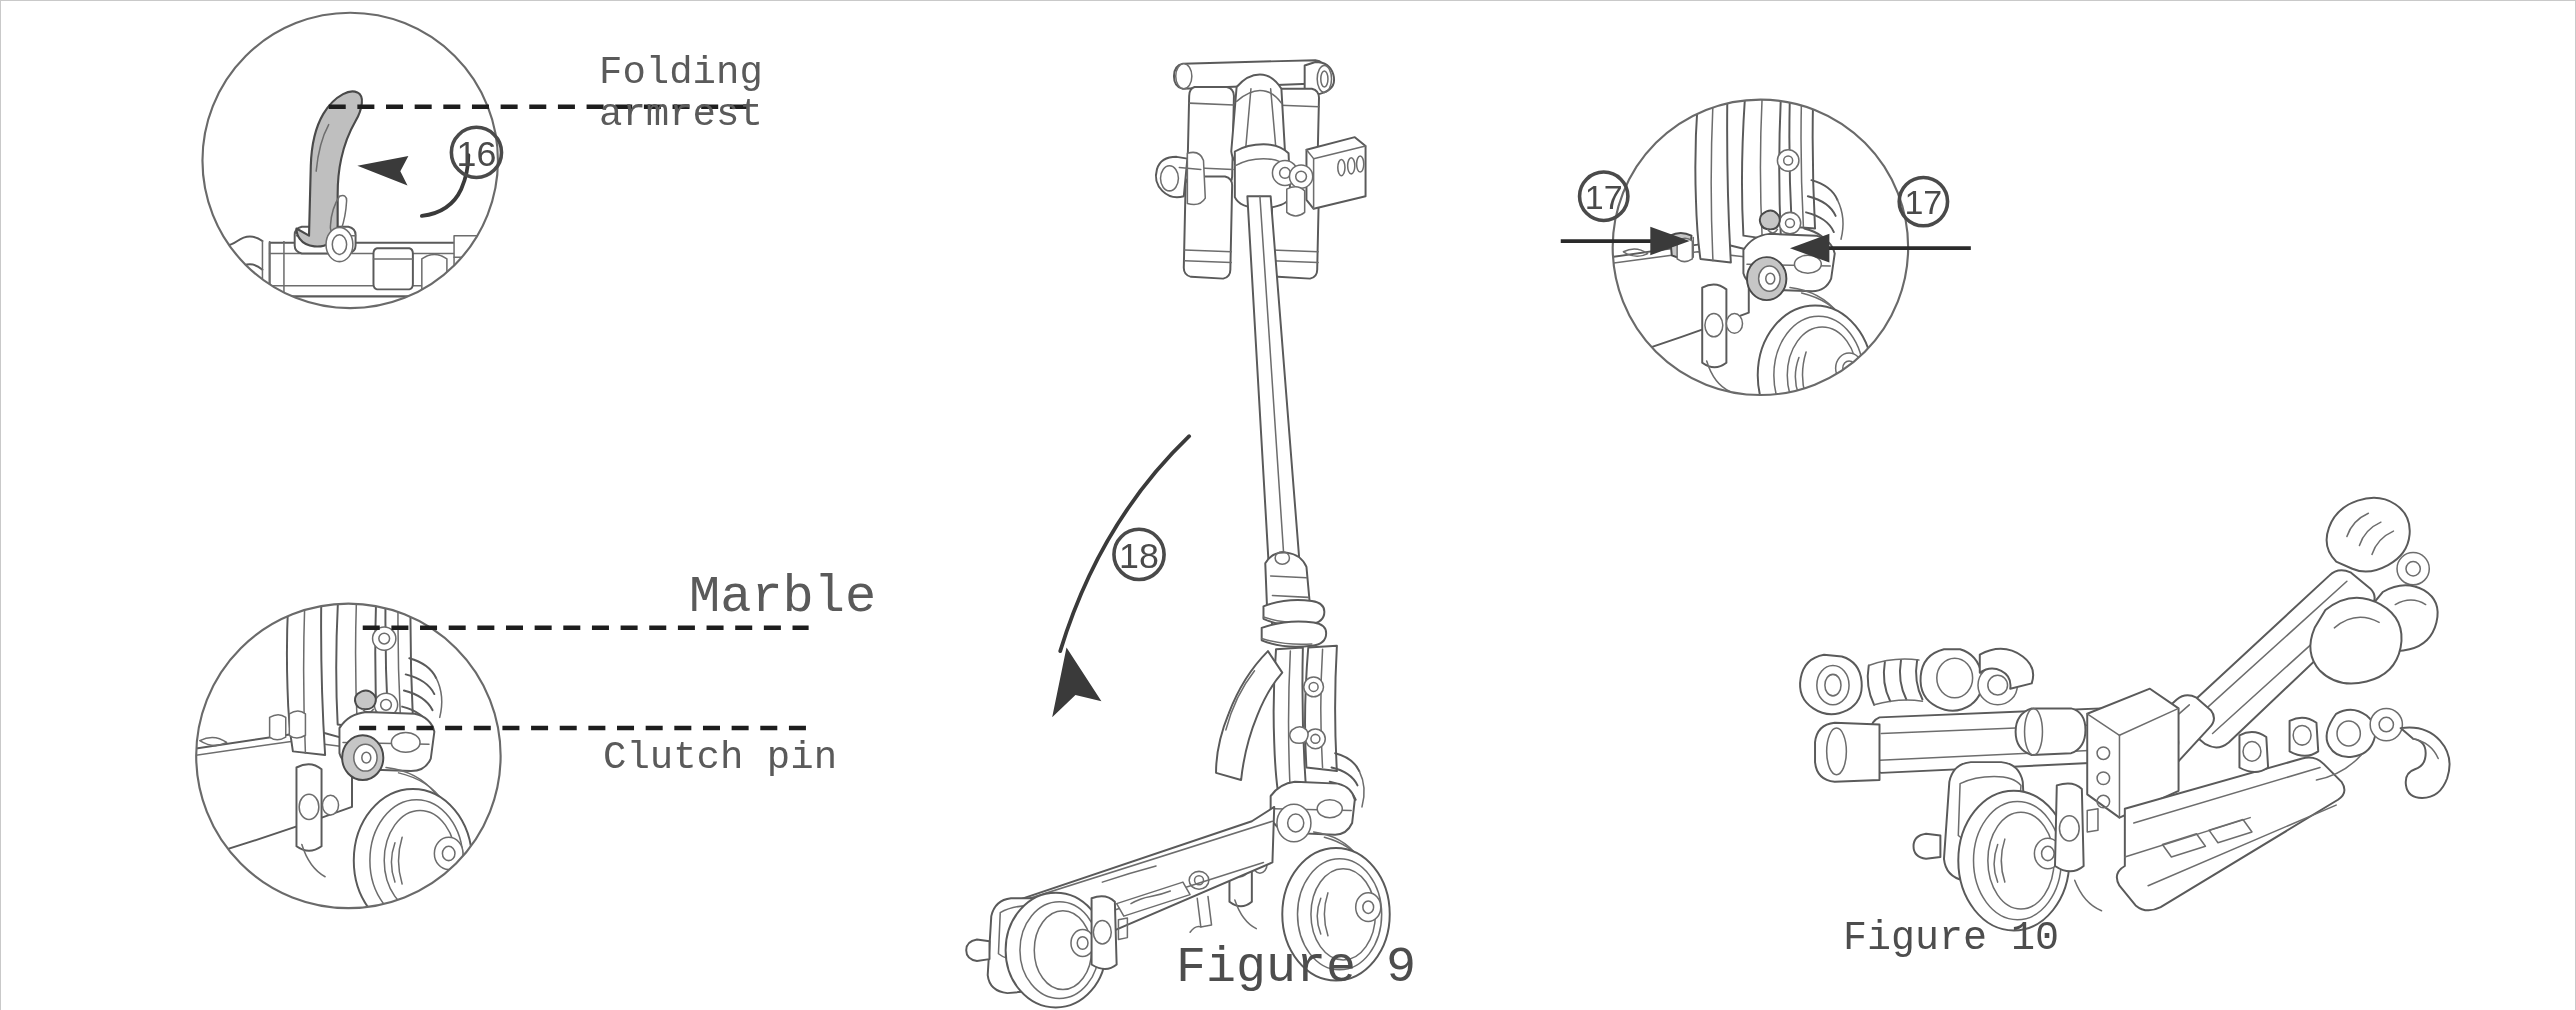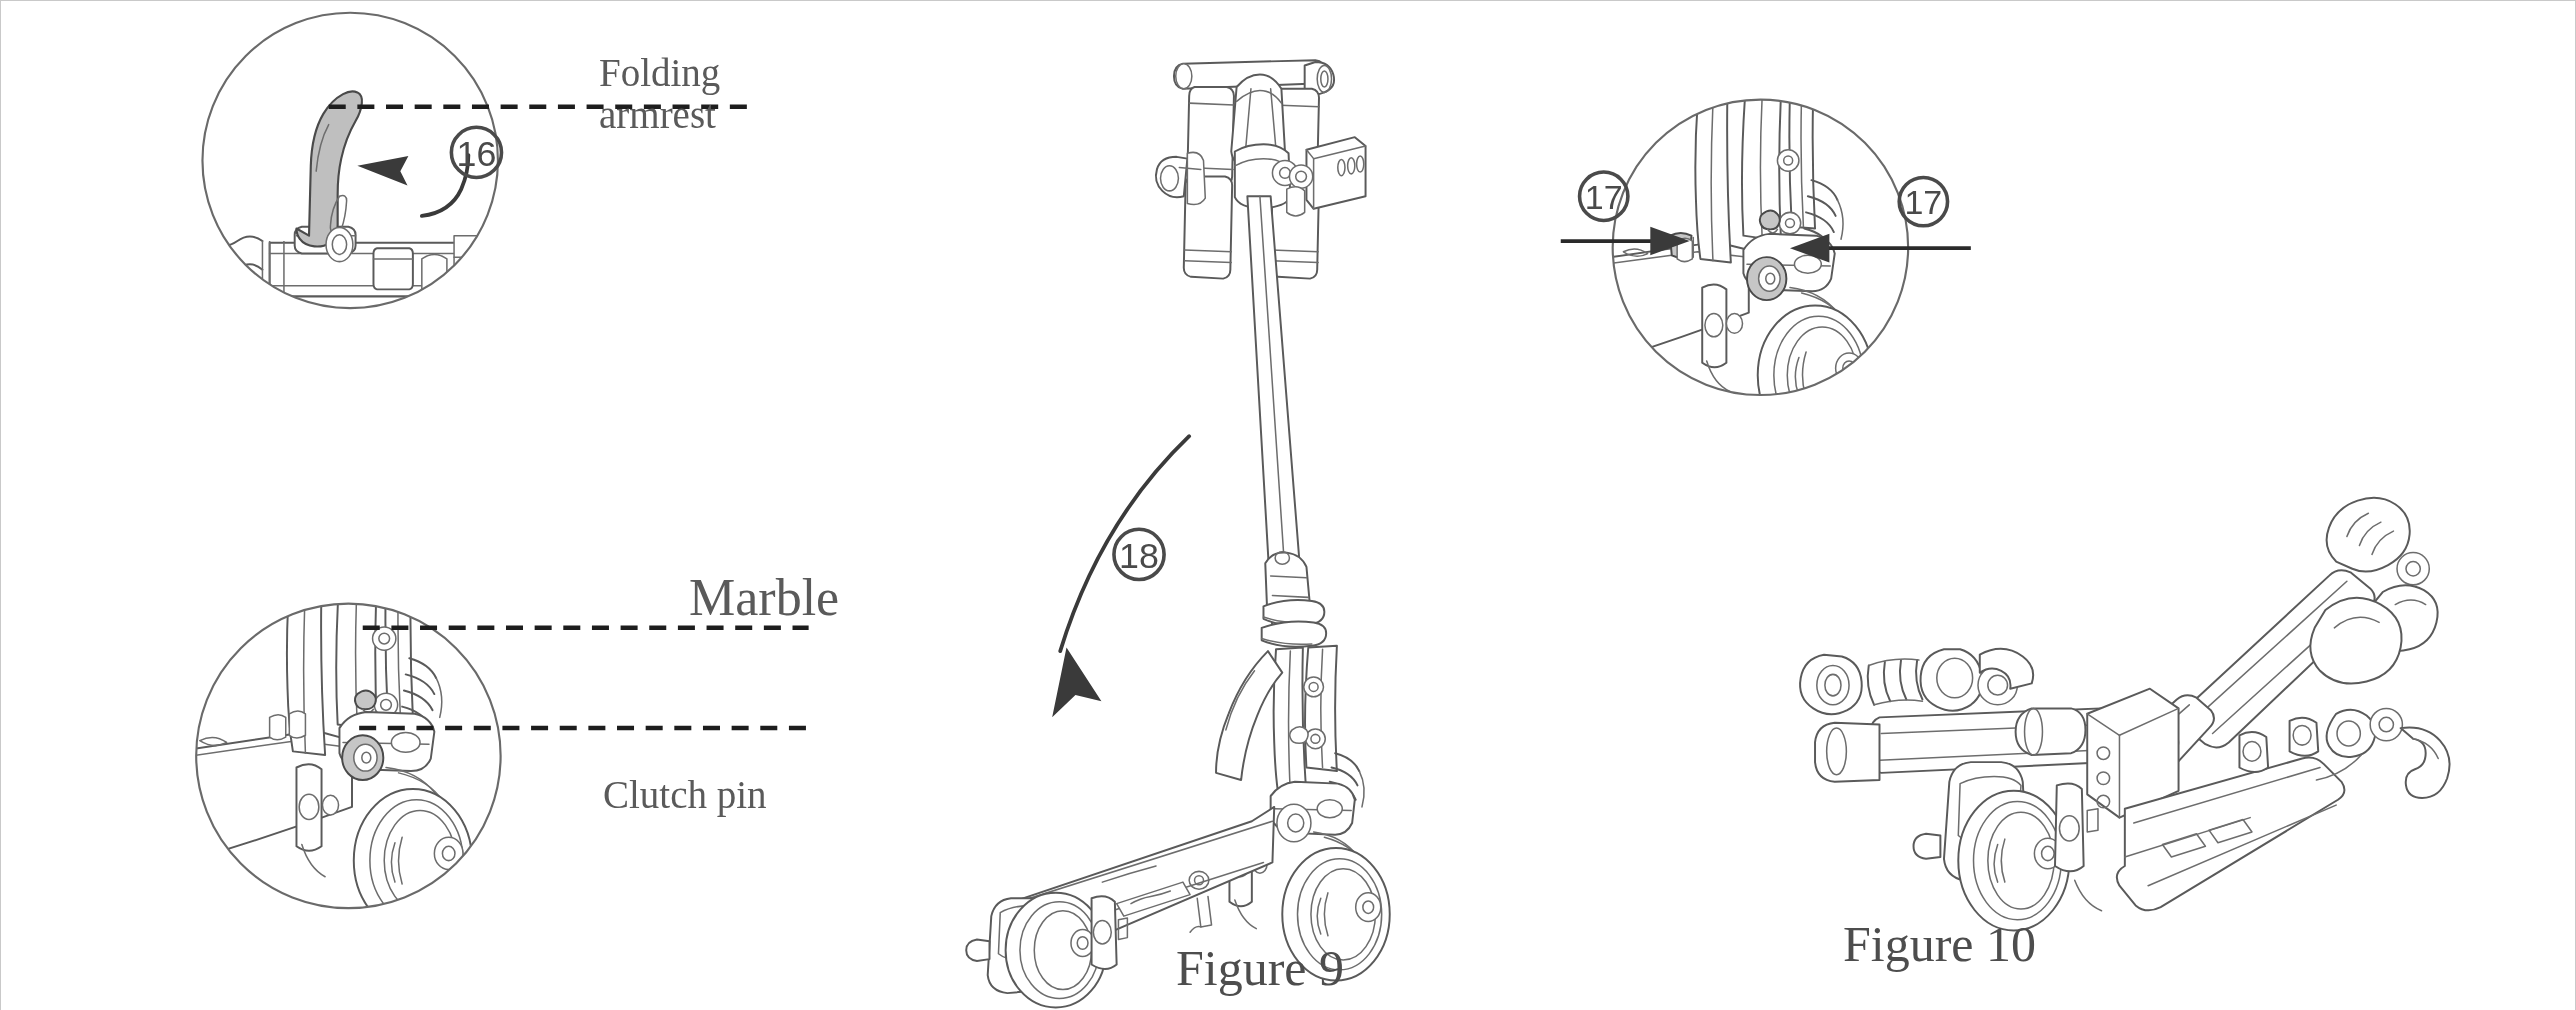--- a/index.html
+++ b/index.html
@@ -12,29 +12,29 @@
   #page{
     position:absolute;inset:0;
     background:#ffffff;
     border:0.9px solid #c9c9c9;
     box-sizing:border-box;
   }
   .art{position:absolute;left:0;top:0;width:2576px;height:1011px;}
   .lbl{
     position:absolute;
     color:#5a5a5a;
-    font-family:Liberation Serif, serif;
+    font-family:Liberation Mono, monospace;
     white-space:nowrap;
     line-height:1.08;
   }
   #lbl-folding{left:598px;top:51px;font-size:39px;}
   #lbl-marble{left:688px;top:569px;font-size:52px;}
-  #lbl-clutch{left:602px;top:736px;font-size:39px;margin-top:37px;}
+  #lbl-clutch{left:602px;top:736px;font-size:39px;}
   #lbl-fig9{left:1175px;top:940px;font-size:50px;color:#4d4d4d;}
-  #lbl-fig10{left:1842px;top:916px;font-size:50px;color:#4d4d4d;}
+  #lbl-fig10{left:1842px;top:916px;font-size:40px;color:#4d4d4d;}
 </style>
 </head>
 <body>
 
 <div id="page">
 
   <svg class="art" viewBox="0 0 2877 1129">
     <defs>
       <style>
         .ln{fill:none;stroke:#5a5a5a;stroke-width:2.2;stroke-linecap:round;stroke-linejoin:round;}

